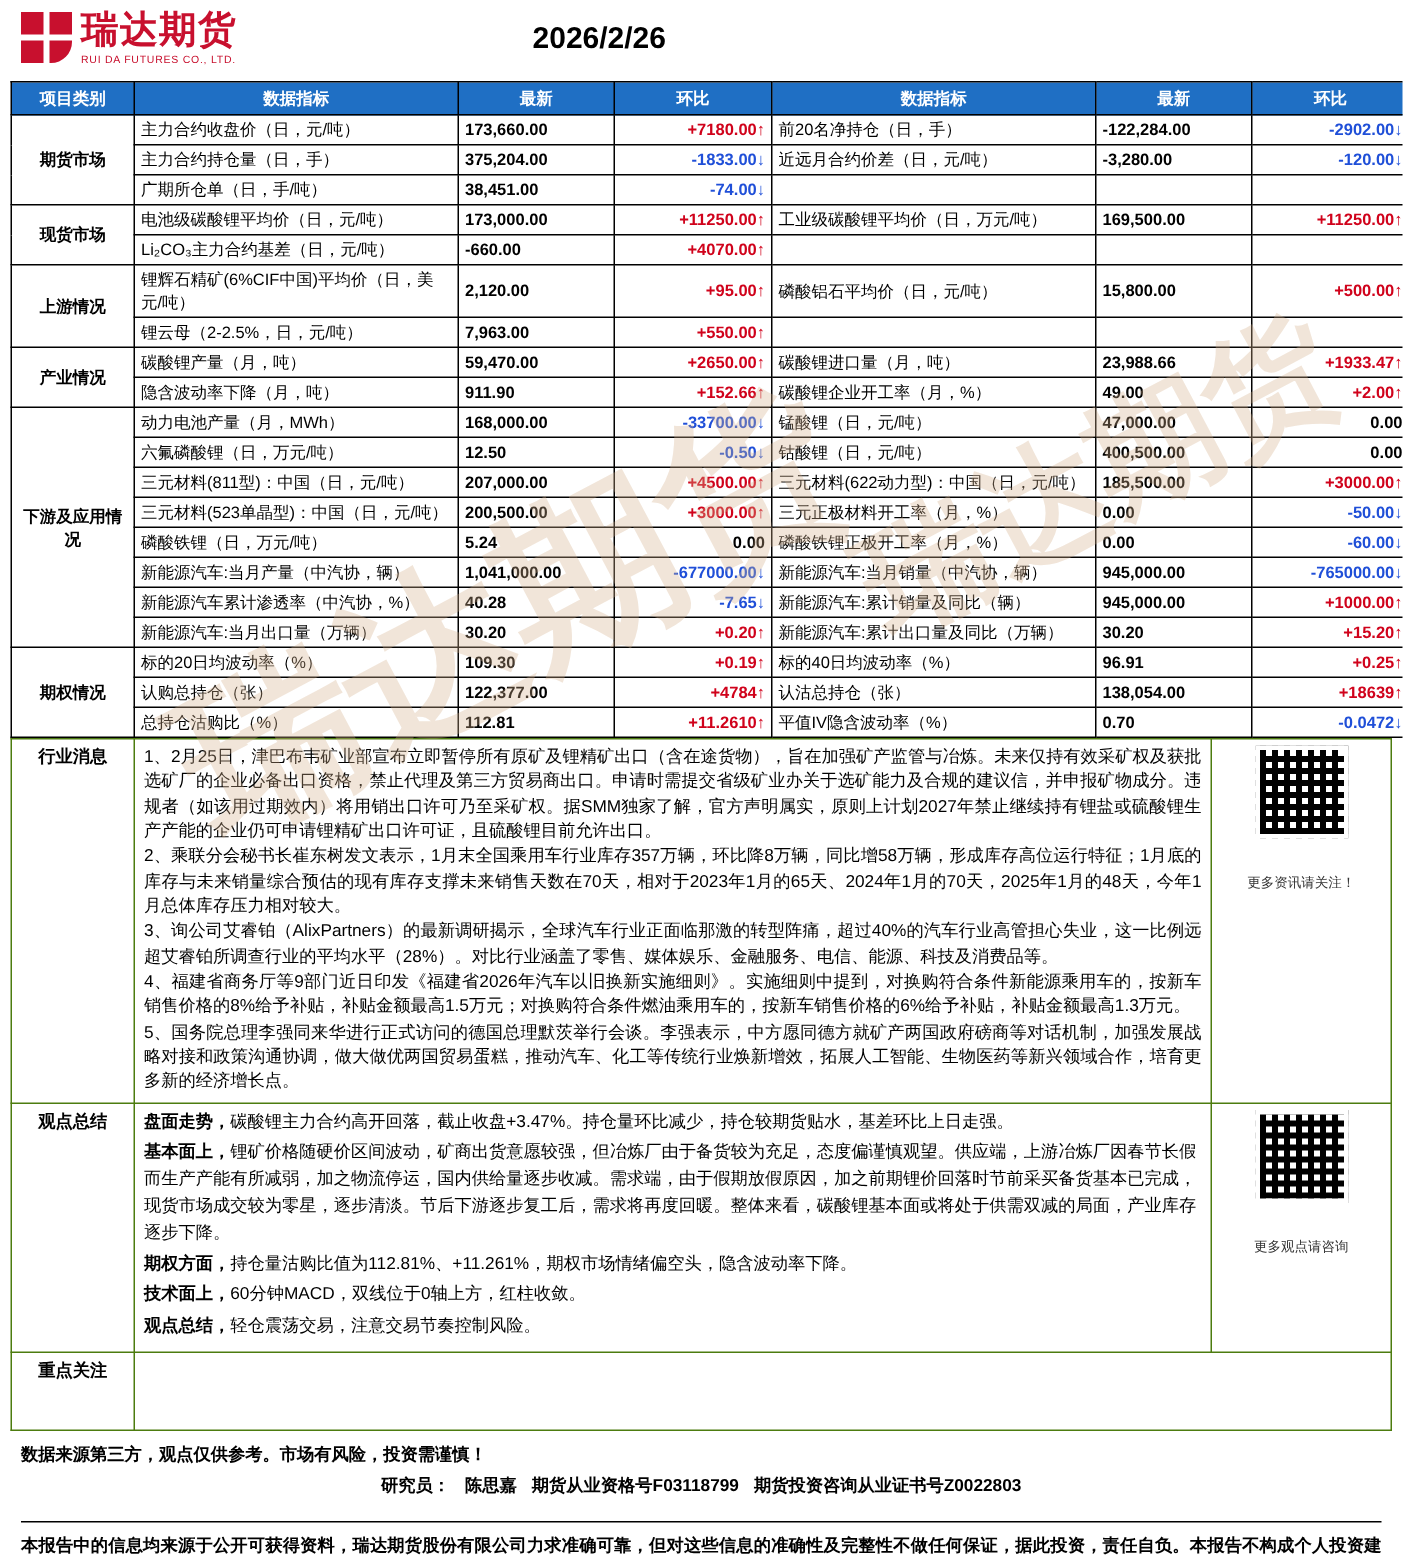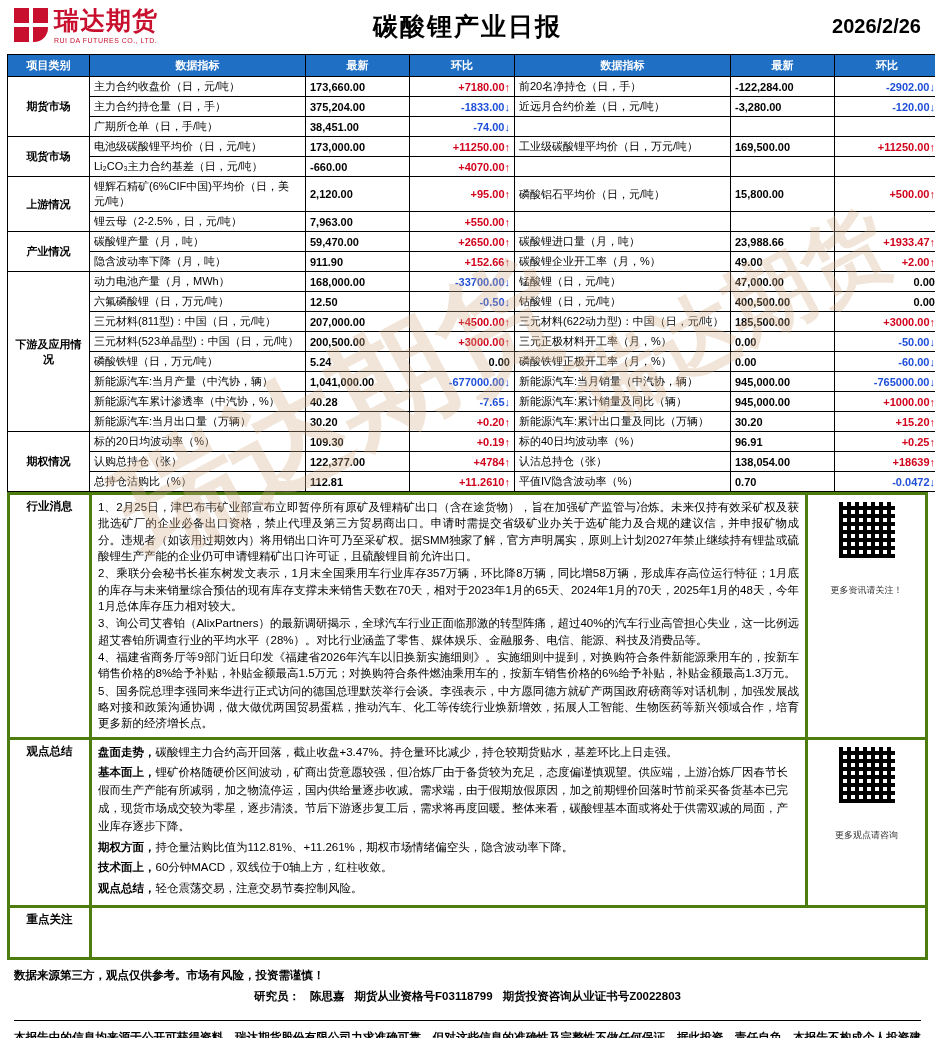--- a/index.html
+++ b/index.html
@@ -36,21 +36,21 @@
   td.cat { text-align:center; font-weight:bold; vertical-align:middle; }
   td.ind { text-align:left; }
   td.val { text-align:left; font-weight:bold; padding-right:8px; }
   td.chg { text-align:right; font-weight:bold; padding-right:8px; }
   .up { color:#d0021b; }
   .down { color:#1f4fd8; }
   .flat { color:#000; }
 
   
   table.blocks { border-collapse: collapse; width: 921px; margin: 0 7px; table-layout: fixed; }
-  table.blocks td { border: 3px solid #4d7c0f; vertical-align: top; padding: 4px 6px; font-size: 11.5px; }
+  table.blocks td { border: 1px solid #4d7c0f; vertical-align: top; padding: 4px 6px; font-size: 11.5px; }
   td.blabel { width: 82px; text-align:center; font-weight:bold; vertical-align: middle; }
   .news p { margin: 0 0 1px 0; line-height: 1.42; text-align: justify; }
   .summary p { margin: 0 0 3px 0; line-height: 1.55; }
   .summary .bold { font-weight: bold; }
   .qr-cell { width: 120px; text-align:center; vertical-align: top; padding-top: 10px;}
   .qr { width: 62px; height: 62px; margin: 0 auto; background:
       repeating-linear-gradient(0deg,#000 0 4px,#fff 4px 8px),
       repeating-linear-gradient(90deg,#000 0 4px,transparent 4px 8px);
       background-blend-mode: multiply; border: 3px solid #fff; outline: 1px solid #fff; }
   .qr-cap { font-size: 9px; color:#333; margin-top: 23px; }
@@ -85,21 +85,20 @@
         <div class="sq" style="left:0;top:0;width:15px;height:15px;"></div>
         <div class="sq" style="left:19px;top:0;width:15px;height:15px;"></div>
         <div class="sq" style="left:0;top:19px;width:15px;height:15px;"></div>
         <div class="sq" style="left:19px;top:19px;width:15px;height:15px;border-radius:0 0 14px 0;"></div>
       </div>
       <div class="brand-text">
         <div class="brand-cn">瑞达期货</div>
         <div class="brand-en">RUI DA FUTURES CO., LTD.</div>
       </div>
     </div>
-    <div class="doc-title">碳酸锂产业日报</div>
     <div class="doc-date">2026/2/26</div>
   </div>
 
   <table class="main">
     <colgroup>
       <col class="col-cat">
         <col class="col-ind">
         <col class="col-val">
         <col class="col-chg">
       <col class="col-ind">

